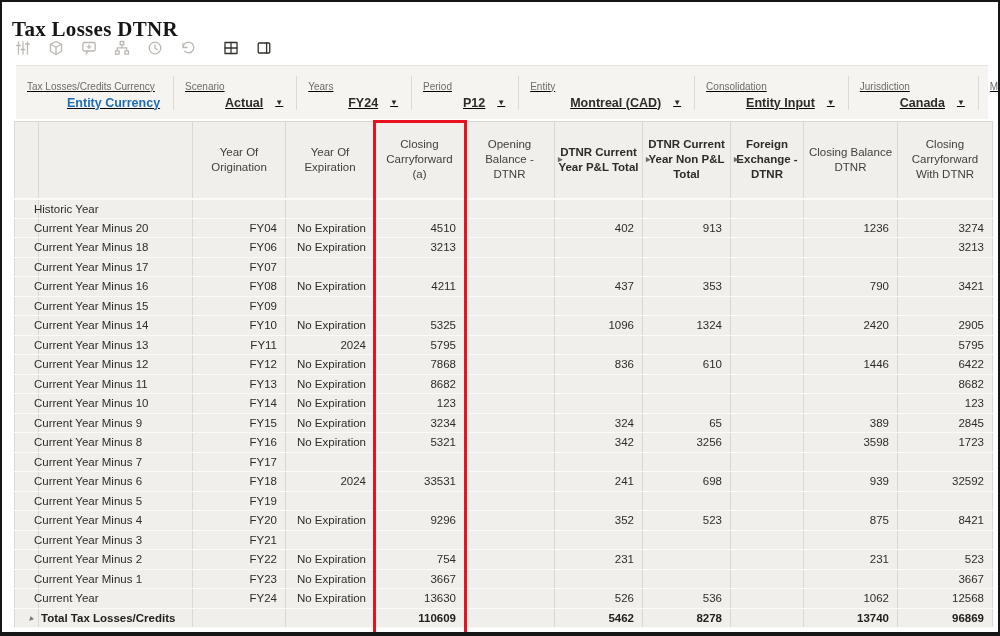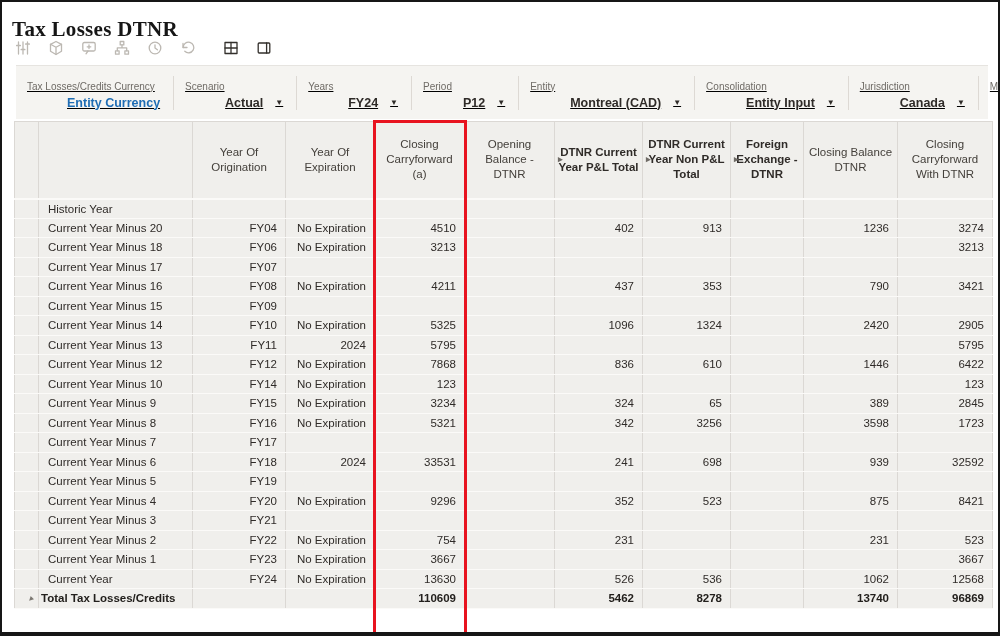--- a/index.html
+++ b/index.html
@@ -32,21 +32,21 @@
   table.grid{border-collapse:collapse;table-layout:fixed;width:978px;
     border-top:1px solid #dbd8d4;border-left:1px solid #dbd8d4;font-size:11.5px;color:#2f2b28;}
   .grid th,.grid td{box-sizing:border-box;background:#f0efec;border-right:1px solid #dbd8d4;
     border-bottom:1px solid #fbfaf8;overflow:hidden;white-space:nowrap;}
   .grid th{height:77px;font-weight:400;color:#44403b;text-align:center;vertical-align:middle;
     padding:2px 3px;line-height:1.3;white-space:normal;position:relative;border-bottom:2px solid #fbfaf8;}
   .grid th.bold{font-weight:700;color:#2f2b28;}
   .grid th .exp{position:absolute;left:3px;top:50%;transform:translateY(-50%);
     font-size:9px;color:#6f6b66;cursor:pointer;}
   .grid td{height:19.5px;padding:0 8px;text-align:right;}
-  .grid td.rowlabel{text-align:left;padding-left:33px;
+  .grid td.rowlabel{text-align:left;padding-left:19px;
     background-image:linear-gradient(#dbd8d4,#dbd8d4);
     background-size:1px 100%;background-position:23px 0;background-repeat:no-repeat;}
   .grid th.corner{background-image:linear-gradient(#dbd8d4,#dbd8d4);
     background-size:1px 100%;background-position:23px 0;background-repeat:no-repeat;}
   .grid tr.total td{font-weight:700;color:#23201d;}
   .grid tr.total td.rowlabel{padding-left:14px;}
   .tri{display:inline-block;font-size:8px;color:#7c7872;transform:rotate(135deg);
     margin-right:8px;cursor:pointer;}
   .highlight{position:absolute;border:3px solid #e8131f;pointer-events:none;z-index:5;}
 </style>
@@ -290,20 +290,32 @@
             <td>No Expiration</td>
             <td>7868</td>
             <td></td>
             <td>836</td>
             <td>610</td>
             <td></td>
             <td>1446</td>
             <td>6422</td>
           </tr>
           <tr>
+            <td class="rowlabel"><span>Current Year Minus 11</span></td>
+            <td>FY13</td>
+            <td>No Expiration</td>
+            <td>8682</td>
+            <td></td>
+            <td></td>
+            <td></td>
+            <td></td>
+            <td></td>
+            <td>8682</td>
+          </tr>
+          <tr>
             <td class="rowlabel"><span>Current Year Minus 10</span></td>
             <td>FY14</td>
             <td>No Expiration</td>
             <td>123</td>
             <td></td>
             <td></td>
             <td></td>
             <td></td>
             <td></td>
             <td>123</td>

